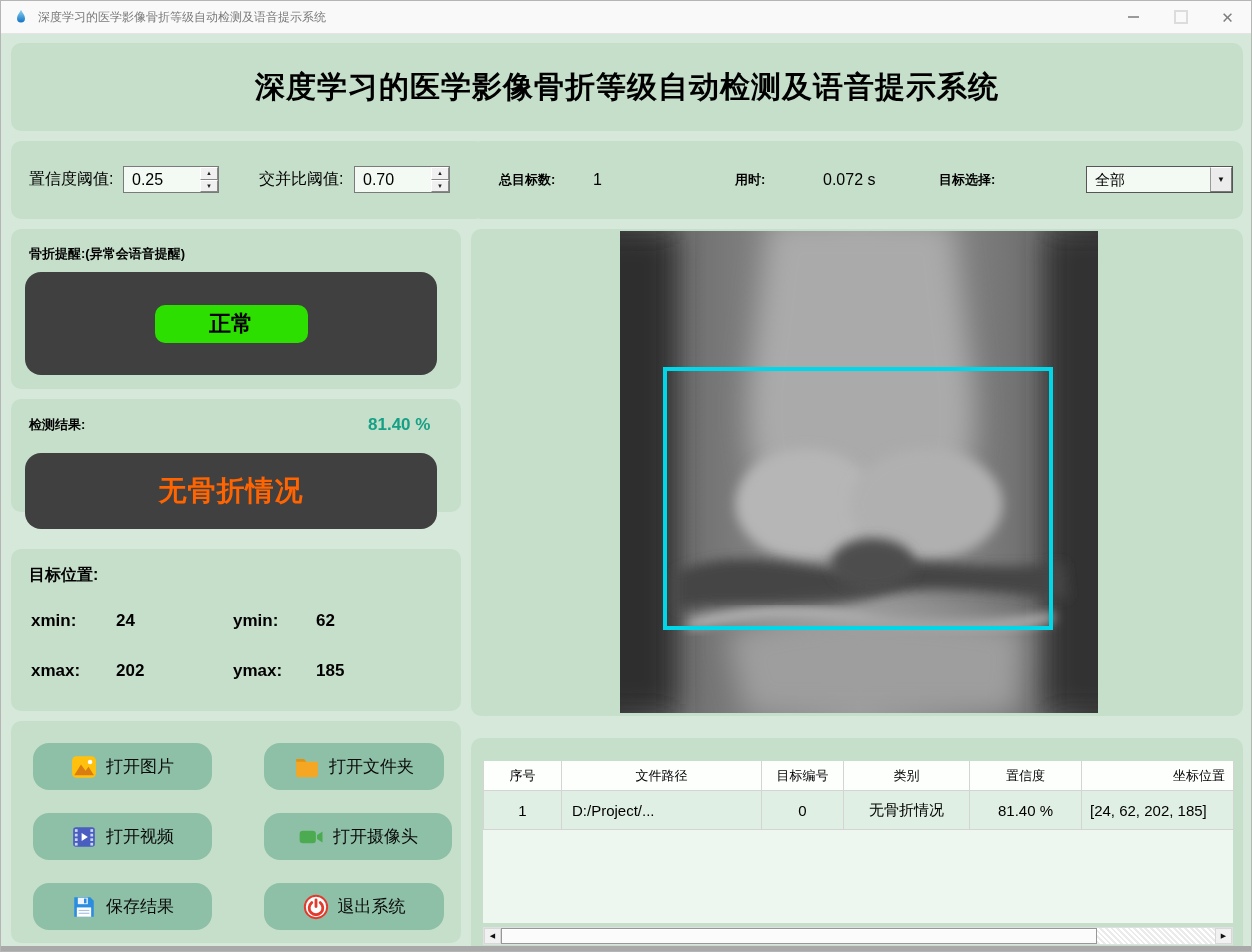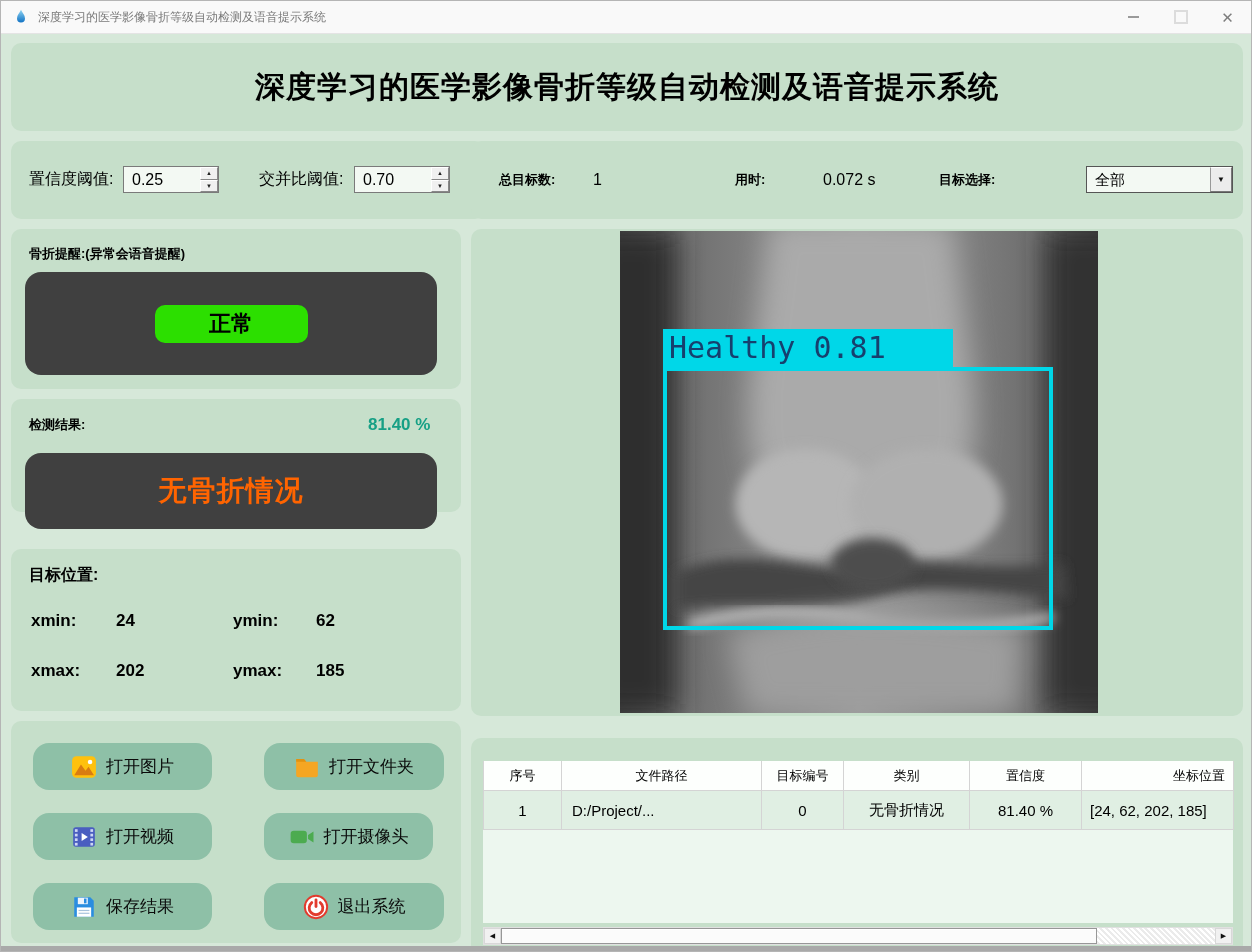--- a/index.html
+++ b/index.html
@@ -214,21 +214,21 @@
             <rect x="3.6" y="17.4" width="2.5" height="2.5"></rect>
           <rect x="17.9" y="4.8" width="2.5" height="2.5"></rect>
             <rect x="17.9" y="9" width="2.5" height="2.5"></rect>
           <rect x="17.9" y="13.2" width="2.5" height="2.5"></rect>
             <rect x="17.9" y="17.4" width="2.5" height="2.5"></rect>
         </g>
         <path d="M9.8 8.4 L15.6 12 L9.8 15.6 Z" fill="#fff"></path>
       </svg>
       <span>打开视频</span>
     </div>
-    <div class="abtn" style="left:253px;top:92px;width:169px;">
+    <div class="abtn" style="left:253px;top:92px;width:188px;">
       <svg viewBox="0 0 24 24">
         <rect x="1.5" y="6.2" width="15" height="11.6" rx="3" fill="#4cab50"></rect>
         <path d="M17.6 10.2 L22.6 7 V17 L17.6 13.8 Z" fill="#4cab50"></path>
       </svg>
       <span>打开摄像头</span>
     </div>
     <div class="abtn" style="left:22px;top:162px;">
       <svg viewBox="0 0 24 24">
         <path d="M3 3 h14.8 L21 6.2 V21 H3 Z" fill="#2a8de0"></path>
         <rect x="6.3" y="3.4" width="9.2" height="6" fill="#eef4fb"></rect>
@@ -272,21 +272,20 @@
         <rect x="425" y="0" width="85" height="480" fill="#313131" filter="url(#b2)"></rect>
         <path d="M150 -10 L330 -10 L346 120 Q362 220 332 272 Q300 312 240 312 Q176 312 150 272 Q118 216 134 120 Z" fill="#aaaaaa" filter="url(#b2)"></path>
         <ellipse cx="185" cy="272" rx="70" ry="55" fill="#b6b6b6" filter="url(#b1)"></ellipse>
         <ellipse cx="305" cy="272" rx="76" ry="55" fill="#b0b0b0" filter="url(#b1)"></ellipse>
         <path d="M55 340 C130 308 200 345 245 334 C300 320 360 342 442 330 L446 366 C370 360 300 350 252 366 C200 382 130 366 55 376 Z" fill="#454545" filter="url(#b1)"></path>
         <ellipse cx="252" cy="332" rx="42" ry="26" fill="#4e4e4e" filter="url(#b1)"></ellipse>
         <path d="M68 392 Q160 370 240 388 Q330 406 432 384" stroke="#d9d9d9" stroke-width="7" fill="none" filter="url(#b1)"></path>
         <path d="M108 402 Q240 362 402 396 L396 480 L128 480 Z" fill="#9e9e9e" filter="url(#b2)"></path>
       </svg>
       <div class="bbox"></div>
-      <div class="bbox-label">Healthy 0.81</div>
     </div>
   </div>
 
   <div class="panel tbl-panel">
     <div class="table-area">
       <table class="results">
         <colgroup>
           <col style="width:78px">
             <col style="width:200px">
             <col style="width:82px">

